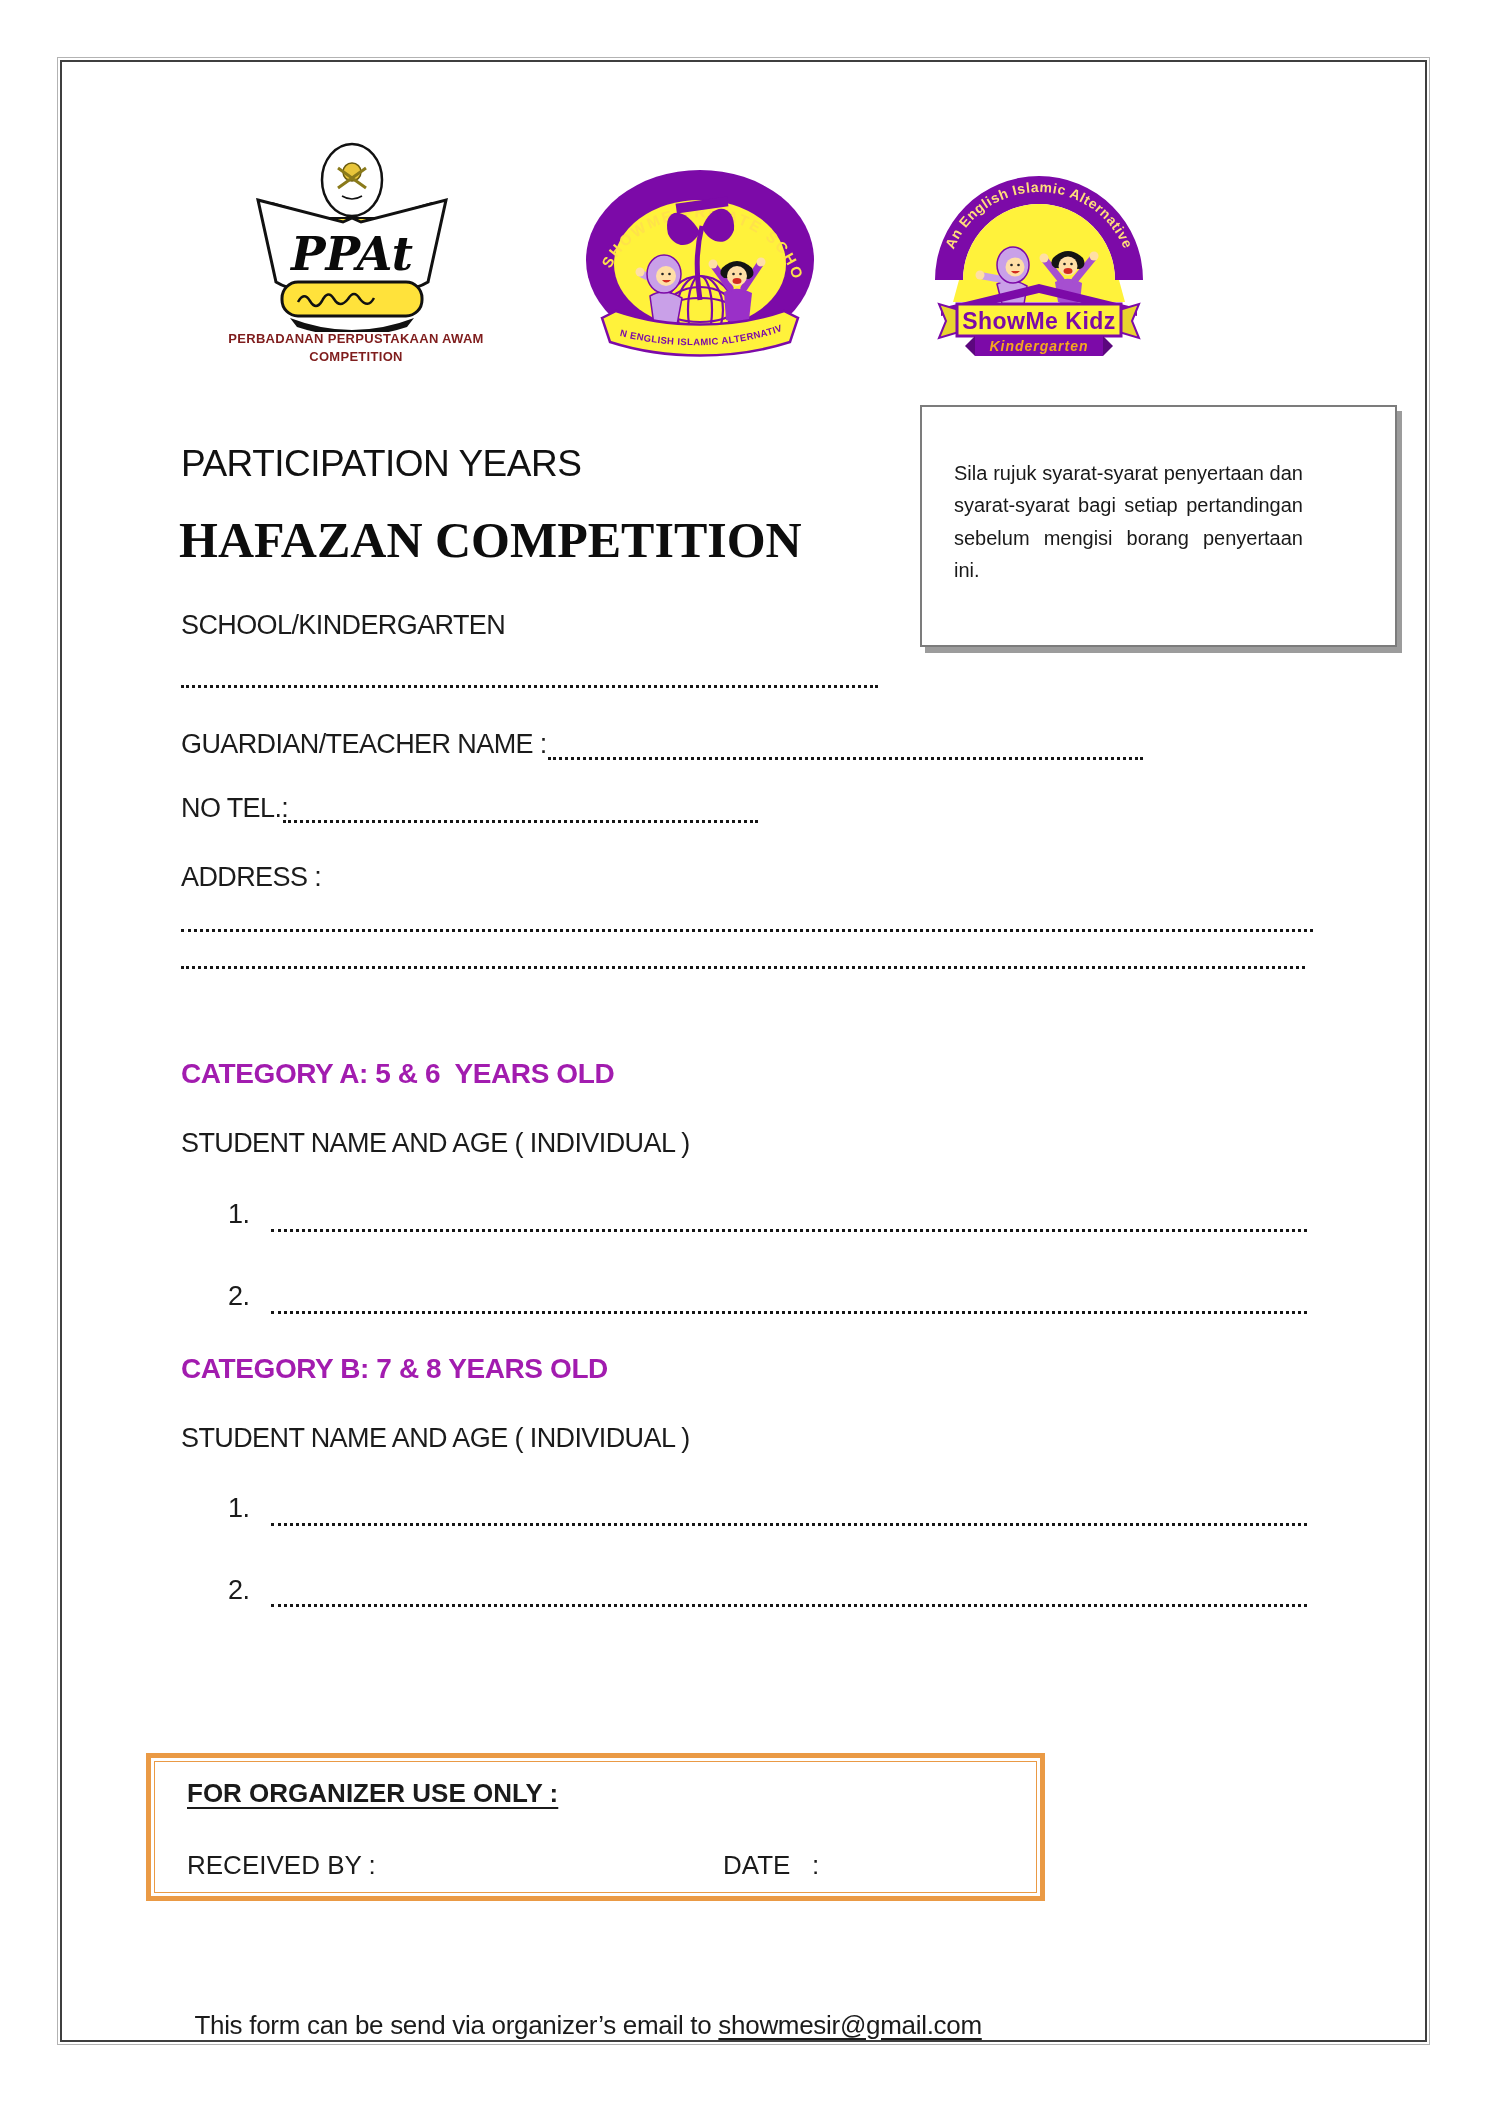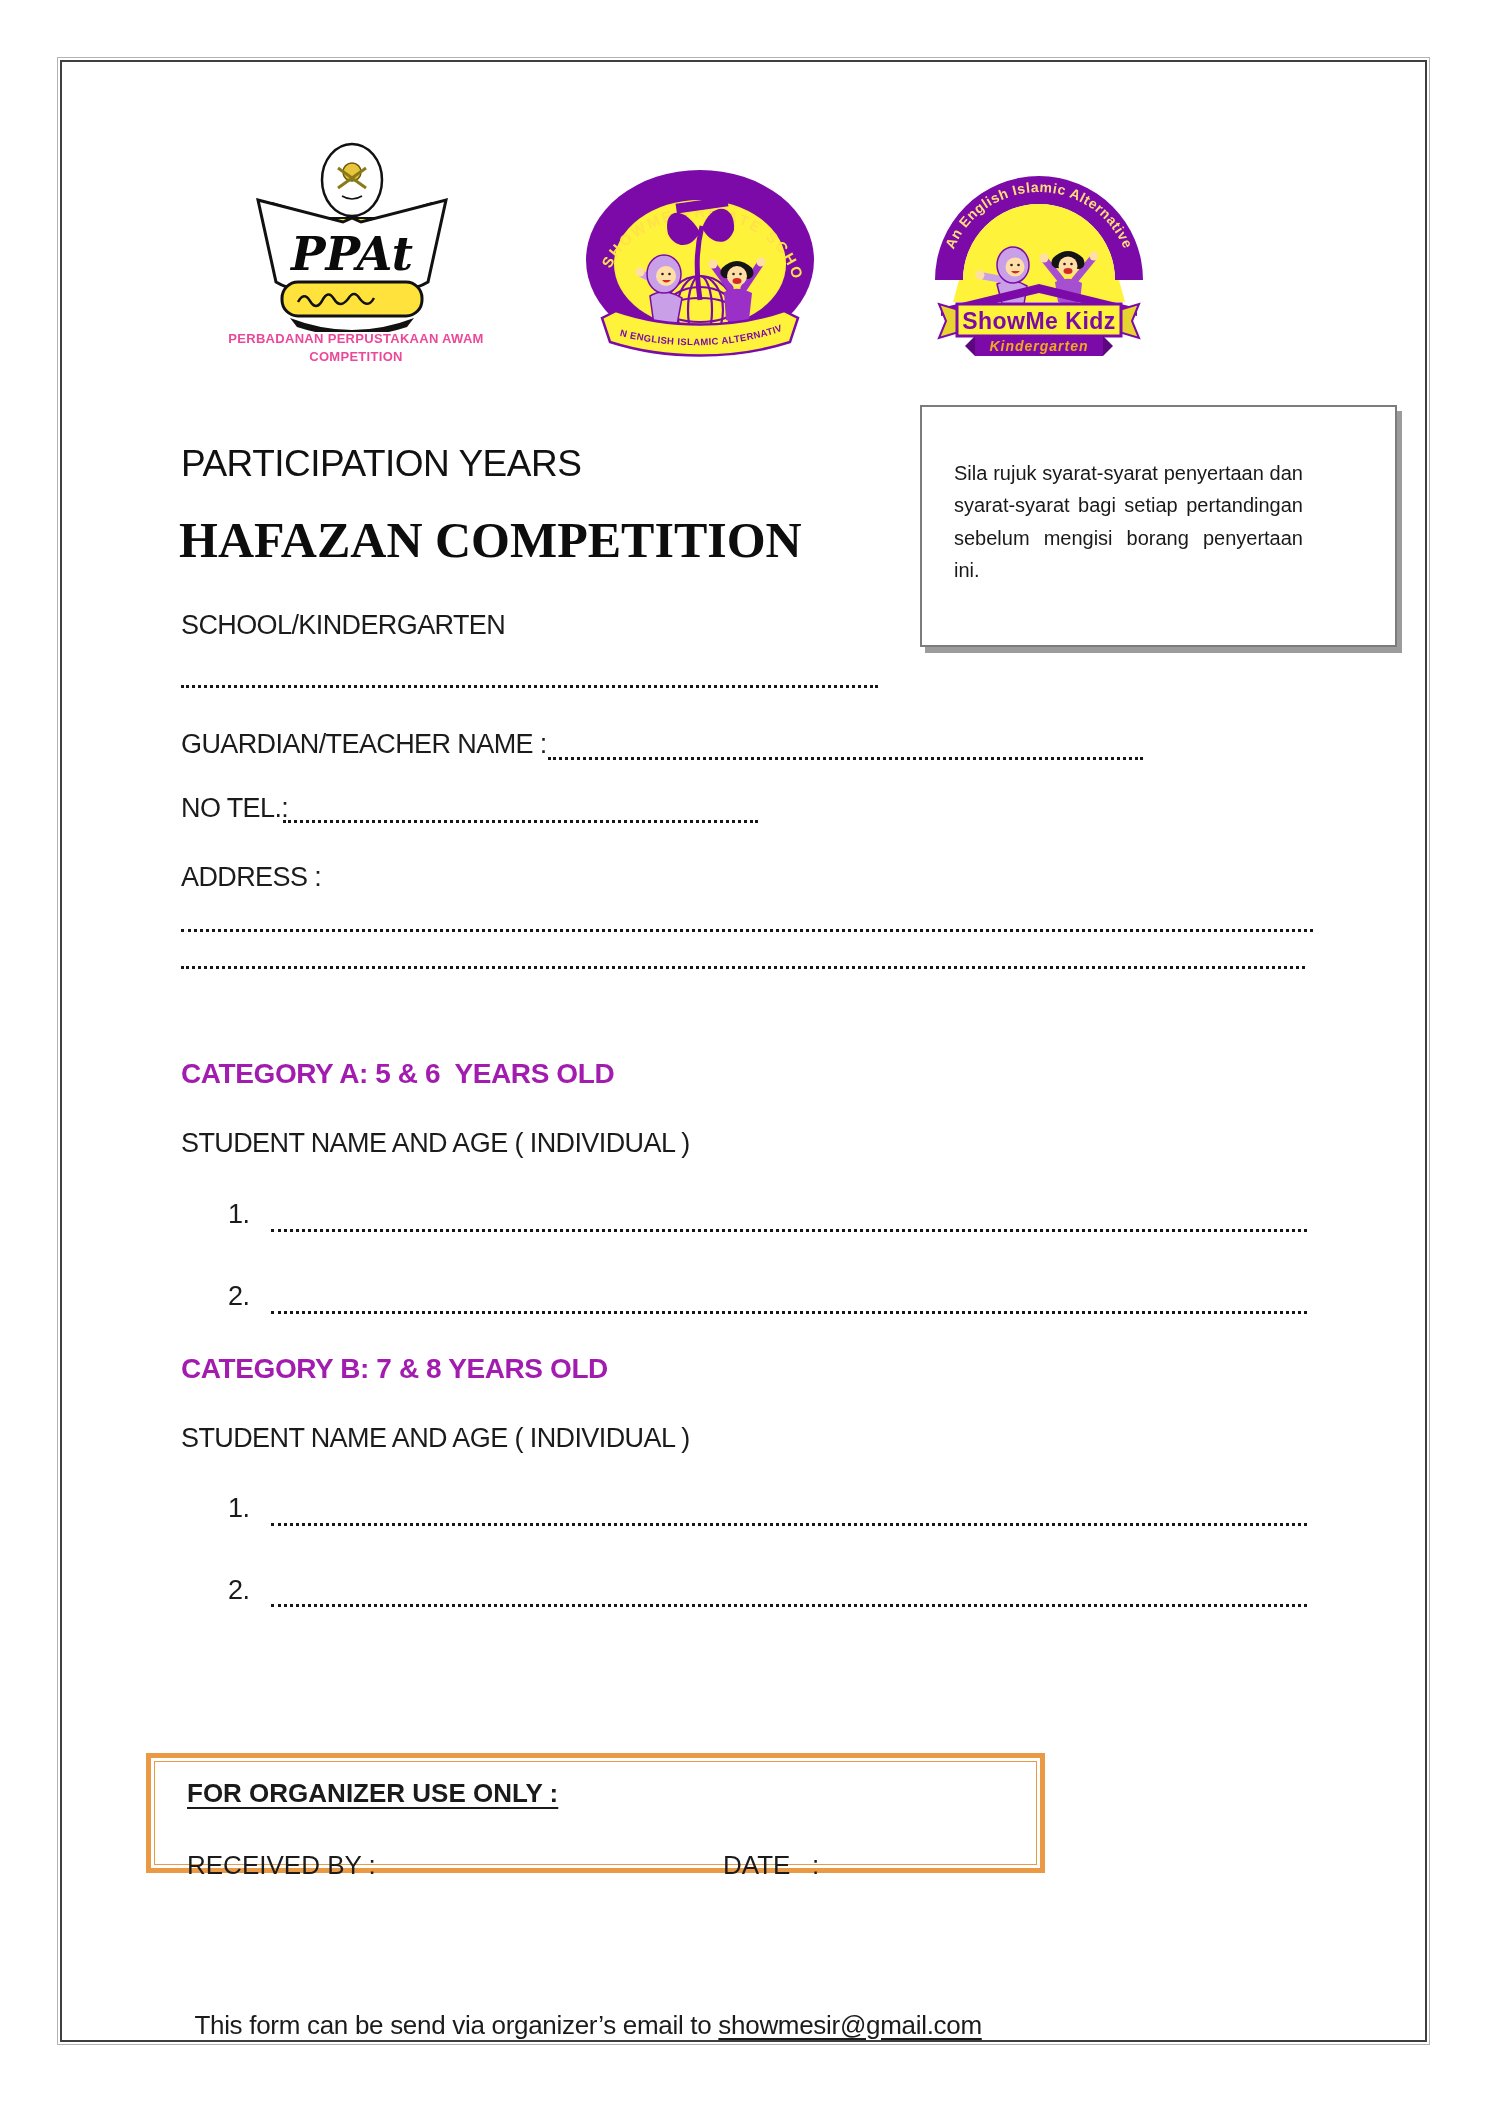--- a/index.html
+++ b/index.html
@@ -9,29 +9,29 @@
   .page-frame{position:absolute;left:60px;top:60px;width:1363px;height:1978px;
       border:2px solid #3f3f3f;outline:1px solid #b3b3b3;outline-offset:2px;}
   .dot{position:absolute;height:0;border-bottom:3px dotted #161616;}
   .label{font-size:27px;letter-spacing:-0.6px;}
   .h-participation{font-size:37px;letter-spacing:-0.5px;color:#111;}
   .h-title{font-family:Liberation Serif, serif;font-weight:bold;font-size:50px;letter-spacing:0;color:#0d0d0d;}
   .cat-heading{font-size:28px;font-weight:bold;letter-spacing:-0.4px;color:#a21caf;}
   .notice-box{position:absolute;left:920px;top:405px;width:477px;height:242px;box-sizing:border-box;
       background:#fff;border:2px solid #7c7c7c;box-shadow:5px 6px 0 #9c9c9c;}
   .notice-text{margin:50px 92px 0 32px;font-size:20px;line-height:1.62;text-align:justify;color:#191919;}
-  .org-box{position:absolute;left:146px;top:1753px;width:899px;height:120px;box-sizing:border-box;
+  .org-box{position:absolute;left:146px;top:1753px;width:899px;height:148px;box-sizing:border-box;
       border:5px solid #EA9A45;box-shadow:inset 0 0 0 3px #ffffff, inset 0 0 0 4px #EA9A45;}
   .org-heading{position:absolute;left:36px;top:20px;font-size:26px;font-weight:bold;
       text-decoration:underline;text-decoration-thickness:2px;text-underline-offset:5px;white-space:pre;}
   .org-field{position:absolute;top:92px;font-size:26px;white-space:pre;}
   .footer{left:181px;top:1982px;font-size:26px;letter-spacing:-0.3px;}
   .footer a{color:#1b1b1b;text-underline-offset:4px;}
   .ppat-caption{position:absolute;left:222px;top:330px;width:268px;text-align:center;
-      font-size:13px;font-weight:bold;letter-spacing:0.3px;line-height:1.35;color:#ec4899;}
+      font-size:13px;font-weight:bold;letter-spacing:0.3px;line-height:1.35;color:#7f1d1d;}
   svg .arcT{font-family:"Liberation Sans",sans-serif;font-weight:bold;}
 </style>
 </head>
 <body>
 
 <div class="page-frame"></div>
 
 <svg class="abs" style="left:222px;top:142px" width="268" height="190" viewBox="0 0 268 190">
   <g>
     <path d="M50,60 L98,74 L94,106 L46,96 Z" fill="#111"></path>

